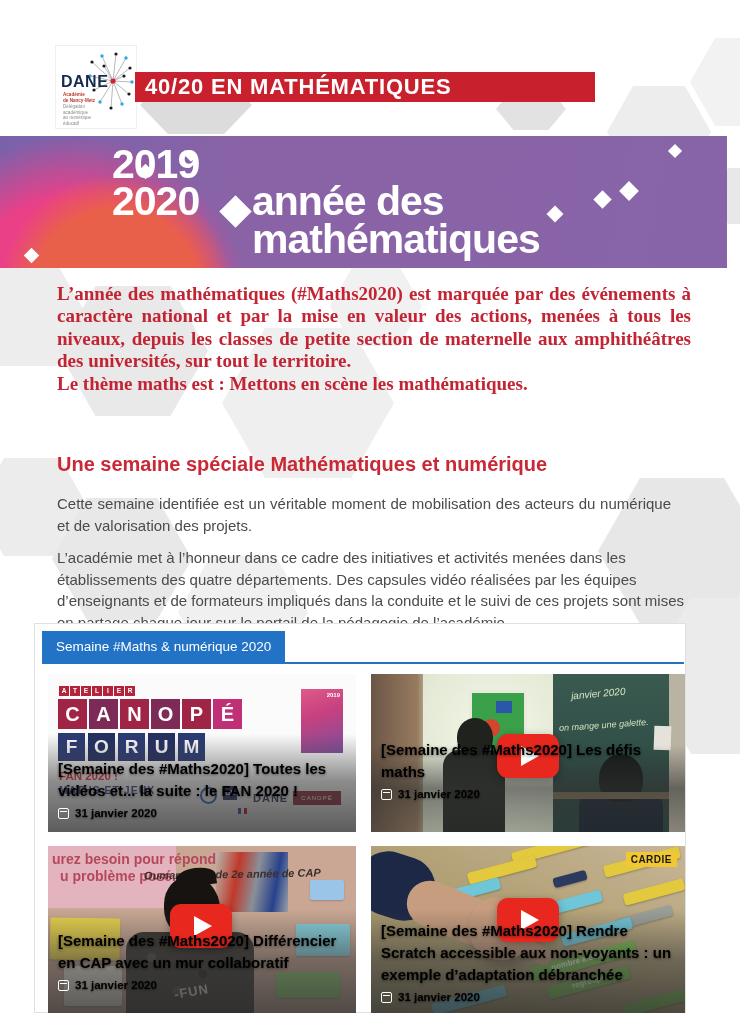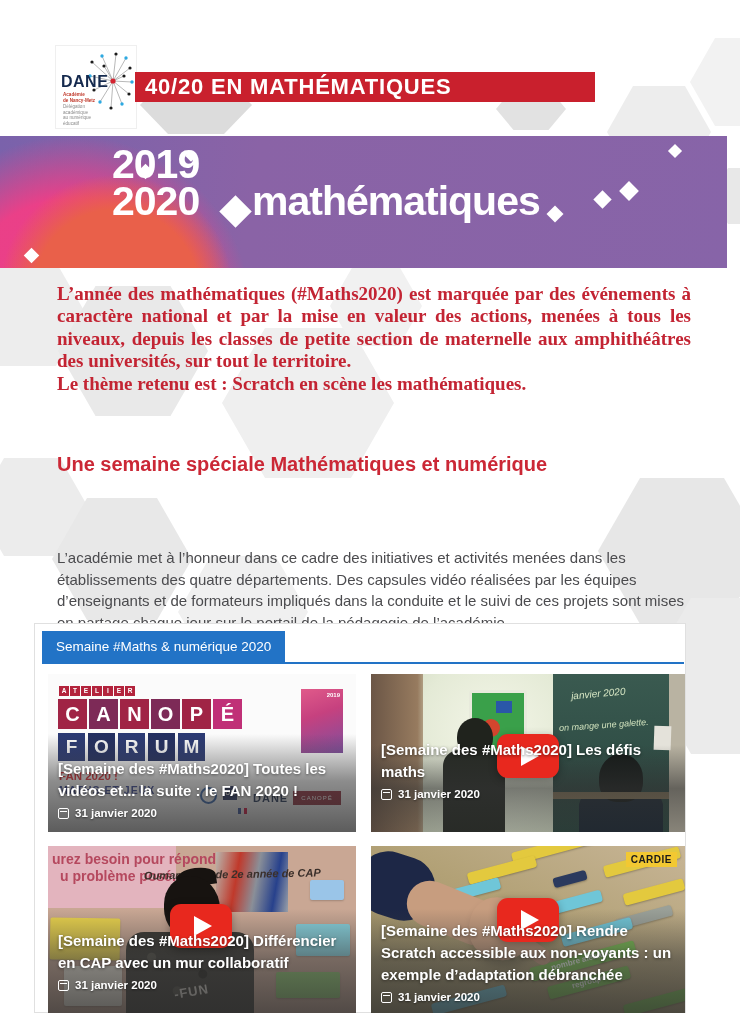--- a/index.html
+++ b/index.html
@@ -40,21 +40,21 @@
   .body2{position:absolute;left:57px;top:547px;width:630px;font-size:15px;line-height:21.5px;color:#4b4b4e;margin:0;}
 
   
   .panel{position:absolute;left:34px;top:623px;width:652px;height:390px;background:#fff;border:1px solid #e0e0e0;box-sizing:border-box;}
   .tab{position:absolute;left:7px;top:7px;height:31px;background:#2273c6;color:#fff;font-size:13.5px;line-height:31px;padding:0 14px;white-space:nowrap;}
   .tabline{position:absolute;left:7px;right:1px;top:38px;height:2px;background:#2273c6;}
 
   .card{position:absolute;overflow:hidden;background:#888;}
   .card .shade{position:absolute;left:0;right:0;bottom:0;height:62%;z-index:3;
        background:linear-gradient(180deg,rgba(70,70,70,0) 0%,rgba(60,60,60,.58) 48%,rgba(48,48,48,.78) 100%);}
-  .ov{position:absolute;left:10px;right:8px;z-index:5;color:#ffffff;}
+  .ov{position:absolute;left:10px;right:8px;z-index:5;color:#000000;}
   .ov .title{font-size:15px;line-height:22px;font-weight:700;text-shadow:0 1px 3px rgba(0,0,0,.5);}
   .ov .date{display:flex;align-items:center;margin-top:5px;font-size:11.5px;font-weight:700;text-shadow:0 1px 2px rgba(0,0,0,.5);}
   .cal{display:inline-block;width:11px;height:11px;border:1.5px solid #fff;border-radius:2px;box-sizing:border-box;margin-right:6px;position:relative;}
   .cal::before{content:"";position:absolute;left:1px;right:1px;top:2px;height:1.5px;background:#fff;}
   .play{position:absolute;width:62px;height:44px;background:#e8281e;border-radius:11px;z-index:4;box-shadow:0 2px 8px rgba(0,0,0,.3);}
   .play::after{content:"";position:absolute;left:24px;top:12px;border-left:18px solid #fff;border-top:10px solid transparent;border-bottom:10px solid transparent;}
 
   
   .sc{position:absolute;inset:0;z-index:1;}
   .c1{background:#fbfbfb;}
@@ -191,37 +191,39 @@
 
     <div class="redbar">40/20 EN MATHÉMATIQUES</div>
 
     <div class="hero">
       <div class="yrs">
         <div>2019</div>
         <div>2020</div>
       </div>
       <div class="dm" style="left:224px;top:64px;width:23px;height:23px;"></div>
       <div class="ttl">
+        <div>année des</div>
         <div>mathématiques</div>
       </div>
       <div class="dm" style="left:140px;top:30px;width:11px;height:11px;"></div>
       <div class="dm" style="left:187px;top:16px;width:8px;height:8px;"></div>
       <div class="dm" style="left:26px;top:114px;width:11px;height:11px;"></div>
       <div class="dm" style="left:549px;top:72px;width:12px;height:12px;"></div>
       <div class="dm" style="left:596px;top:57px;width:13px;height:13px;"></div>
       <div class="dm" style="left:622px;top:48px;width:14px;height:14px;"></div>
       <div class="dm" style="left:670px;top:10px;width:10px;height:10px;"></div>
     </div>
 
     <div class="intro">
       <p>L’année des mathématiques (#Maths2020) est marquée par des événements à caractère national et par la mise en valeur des actions, menées à tous les niveaux, depuis les classes de petite section de maternelle aux amphithéâtres des universités, sur tout le territoire.</p>
-      <p class="theme">Le thème retenu est : Scratch en scène les mathématiques.</p>
+      <p class="theme">Le thème maths est : Mettons en scène les mathématiques.</p>
     </div>
 
     <div class="heading">Une semaine spéciale Mathématiques et numérique</div>
+    <p class="body1">Cette semaine identifiée est un véritable moment de mobilisation des acteurs du numérique et de valorisation des projets.</p>
     <p class="body2">L’académie met à l’honneur dans ce cadre des initiatives et activités menées dans les établissements des quatre départements. Des capsules vidéo réalisées par les équipes d’enseignants et de formateurs impliqués dans la conduite et le suivi de ces projets sont mises en partage chaque jour sur le portail de la pédagogie de l’académie</p>
 
     <div class="panel">
       <div class="tab">Semaine #Maths &amp; numérique 2020</div>
       <div class="tabline"></div>
 
       <div class="card" style="left:13px;top:50px;width:308px;height:158px;">
         <div class="sc c1">
           <div class="tilerow atl" id="atl-tiles">
               <div class="tile" style="background: rgb(179, 35, 60);">A</div>

